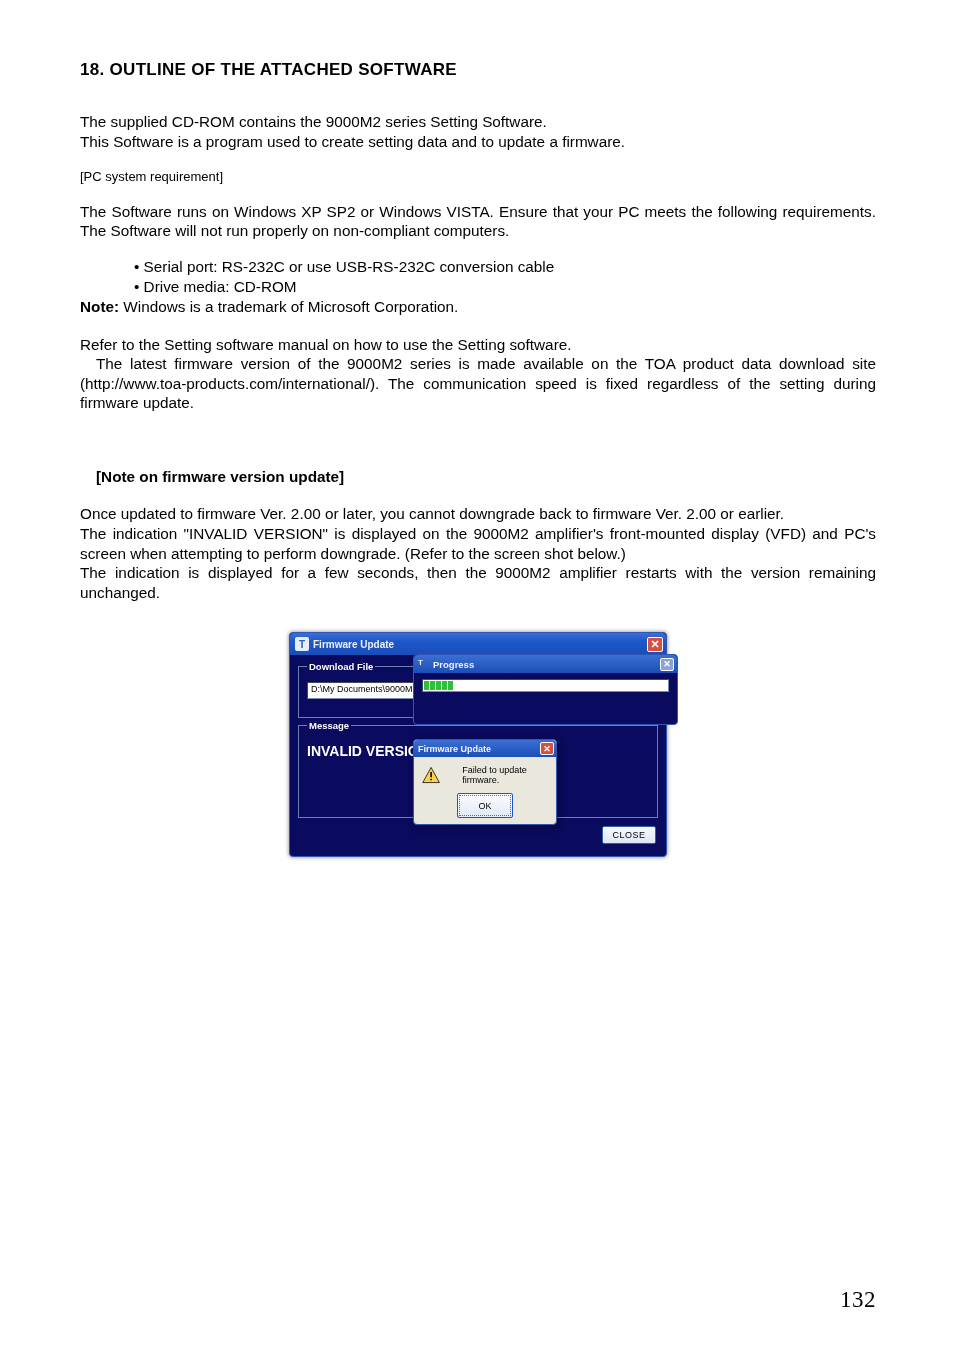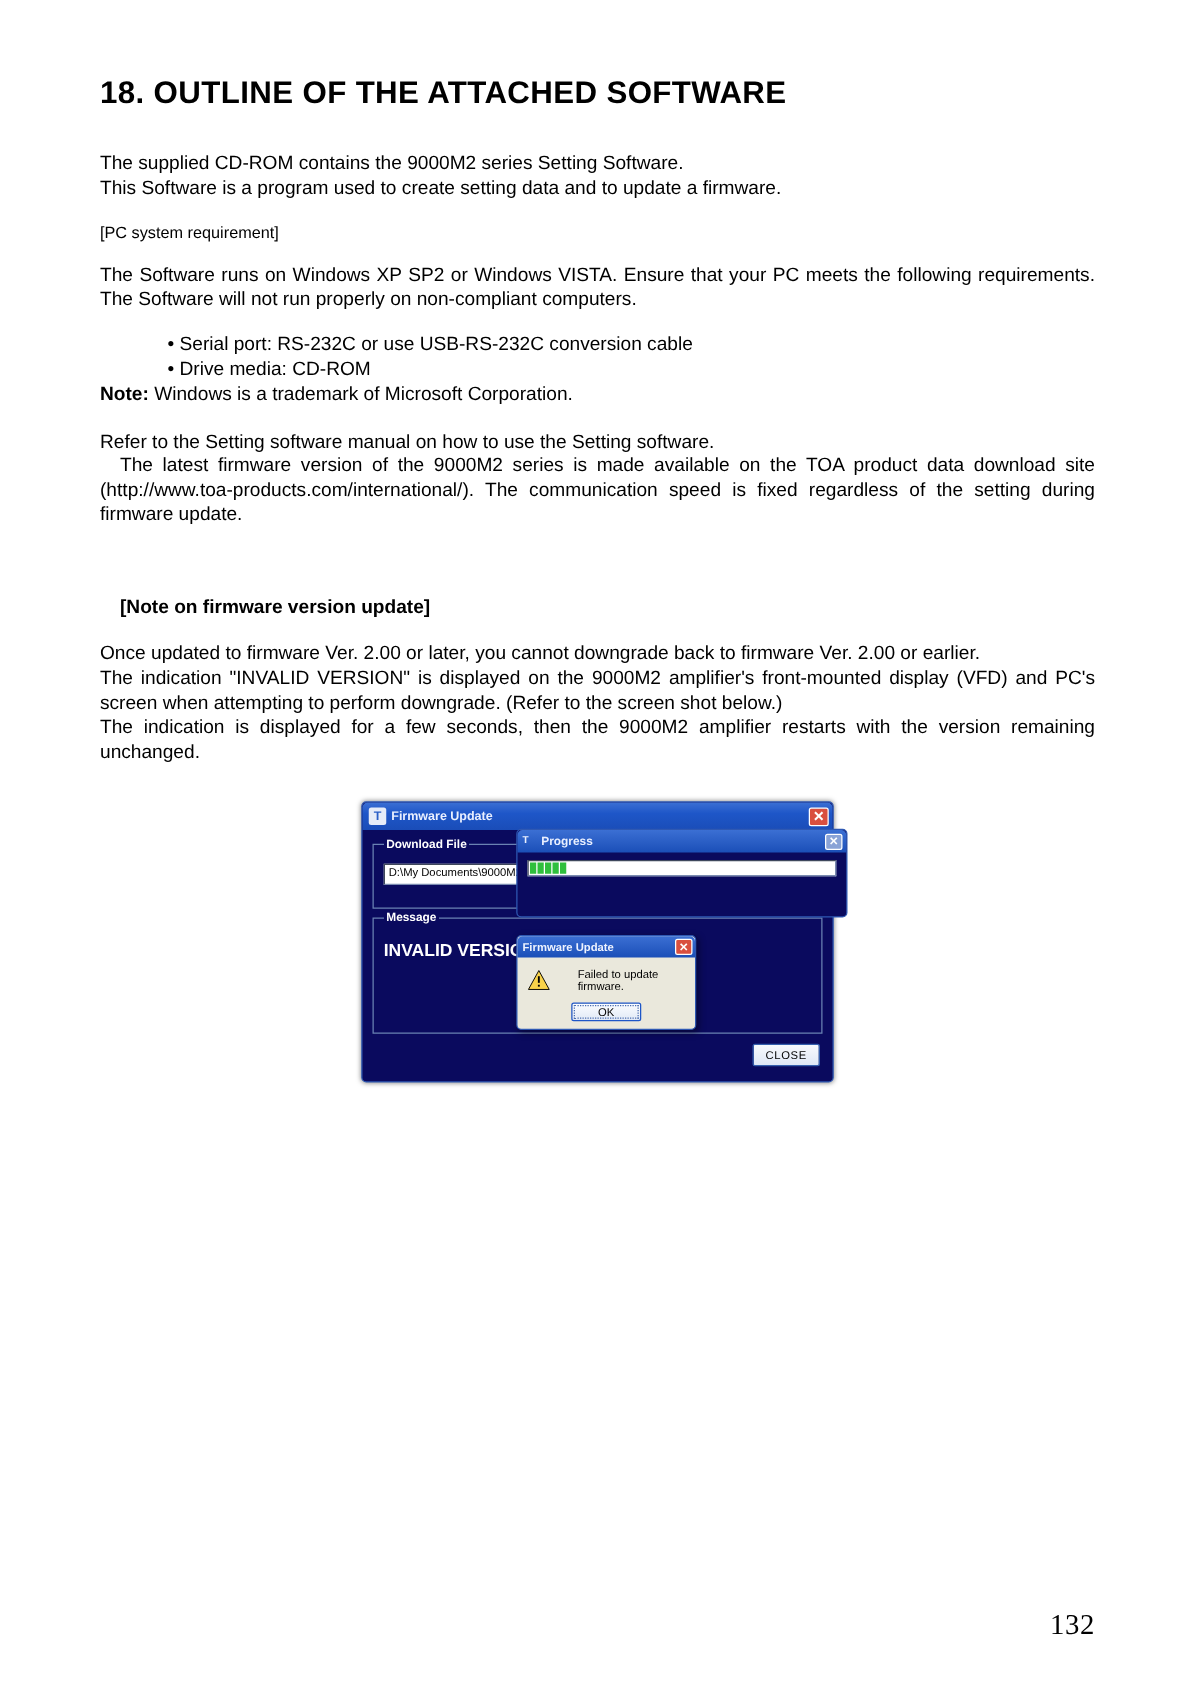--- a/index.html
+++ b/index.html
@@ -8,21 +8,21 @@
     background: #fff;
     width: 954px;
     height: 1351px;
     position: relative;
     color: #000;
   }
   .page {
     padding: 60px 78px 0 80px;
   }
   h1 {
-    font-size: 25px;
+    font-size: 17px;
     font-weight: bold;
     letter-spacing: 0.3px;
     margin-bottom: 32px;
   }
   .para {
     font-size: 15.3px;
     line-height: 1.28;
     margin-bottom: 18px;
   }
   .para.justify { text-align: justify; }
@@ -231,21 +231,21 @@
     display: flex;
     justify-content: center;
   }
   .alert-btn {
     border: 1px solid #1e56c8;
     outline: 1px dotted #4b6db0;
     outline-offset: -3px;
     border-radius: 2px;
     background: linear-gradient(#fbfdff,#e1e9f6);
     font-size: 9px;
-    height: 15px;
+    height: 25px;
     width: 56px;
     display: flex; align-items: center; justify-content: center;
   }
 
   .pagenum {
     position: absolute;
     bottom: 38px;
     right: 78px;
     font-size: 23px;
     font-family: Liberation Serif, serif;

